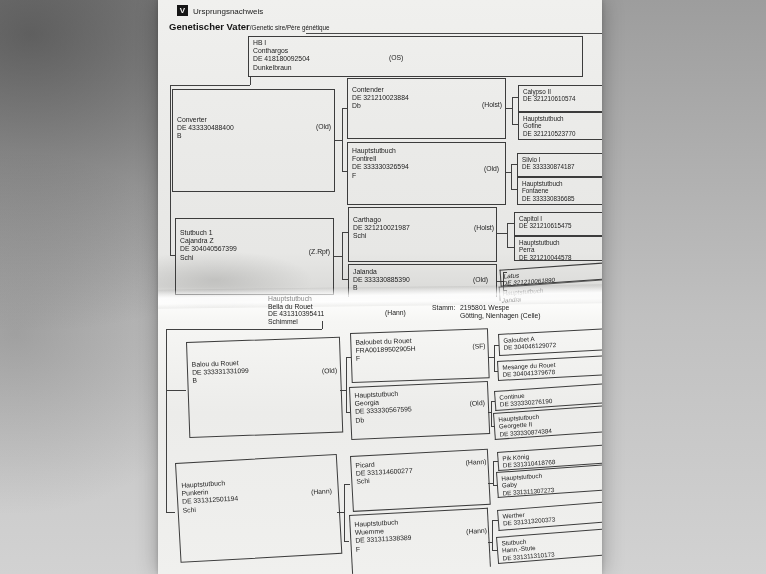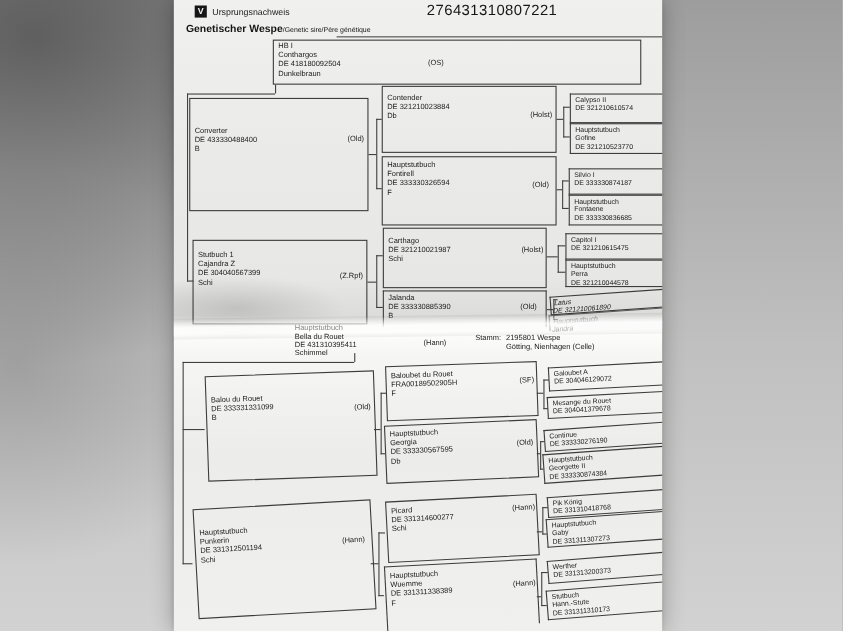--- a/index.html
+++ b/index.html
@@ -44,23 +44,22 @@
   .skewed .plines{transform:skewX(-12deg);transform-origin:left top;}
 </style>
 </head>
 <body>
 
 <div id="shot">
   <div id="paper">
 
     <div id="v-logo">V</div>
     <div id="doc-type">Ursprungsnachweis</div>
-    <div id="doc-number">276431310807221</div>
     <div id="section-title">
-      <span>Genetischer Wespe</span><span class="sub">/Genetic sire/Père génétique</span>
+      <span>Genetischer Vater</span><span class="sub">/Genetic sire/Père génétique</span>
     </div>
     <div id="header-rule"></div>
 
     <div class="pbox" style="left:90px;top:36px;width:335px;height:41px;">
       <div class="plines">
           <div>HB I</div>
           <div>Conthargos</div>
           <div>DE 418180092504</div>
           <div>Dunkelbraun</div>
         </div>

